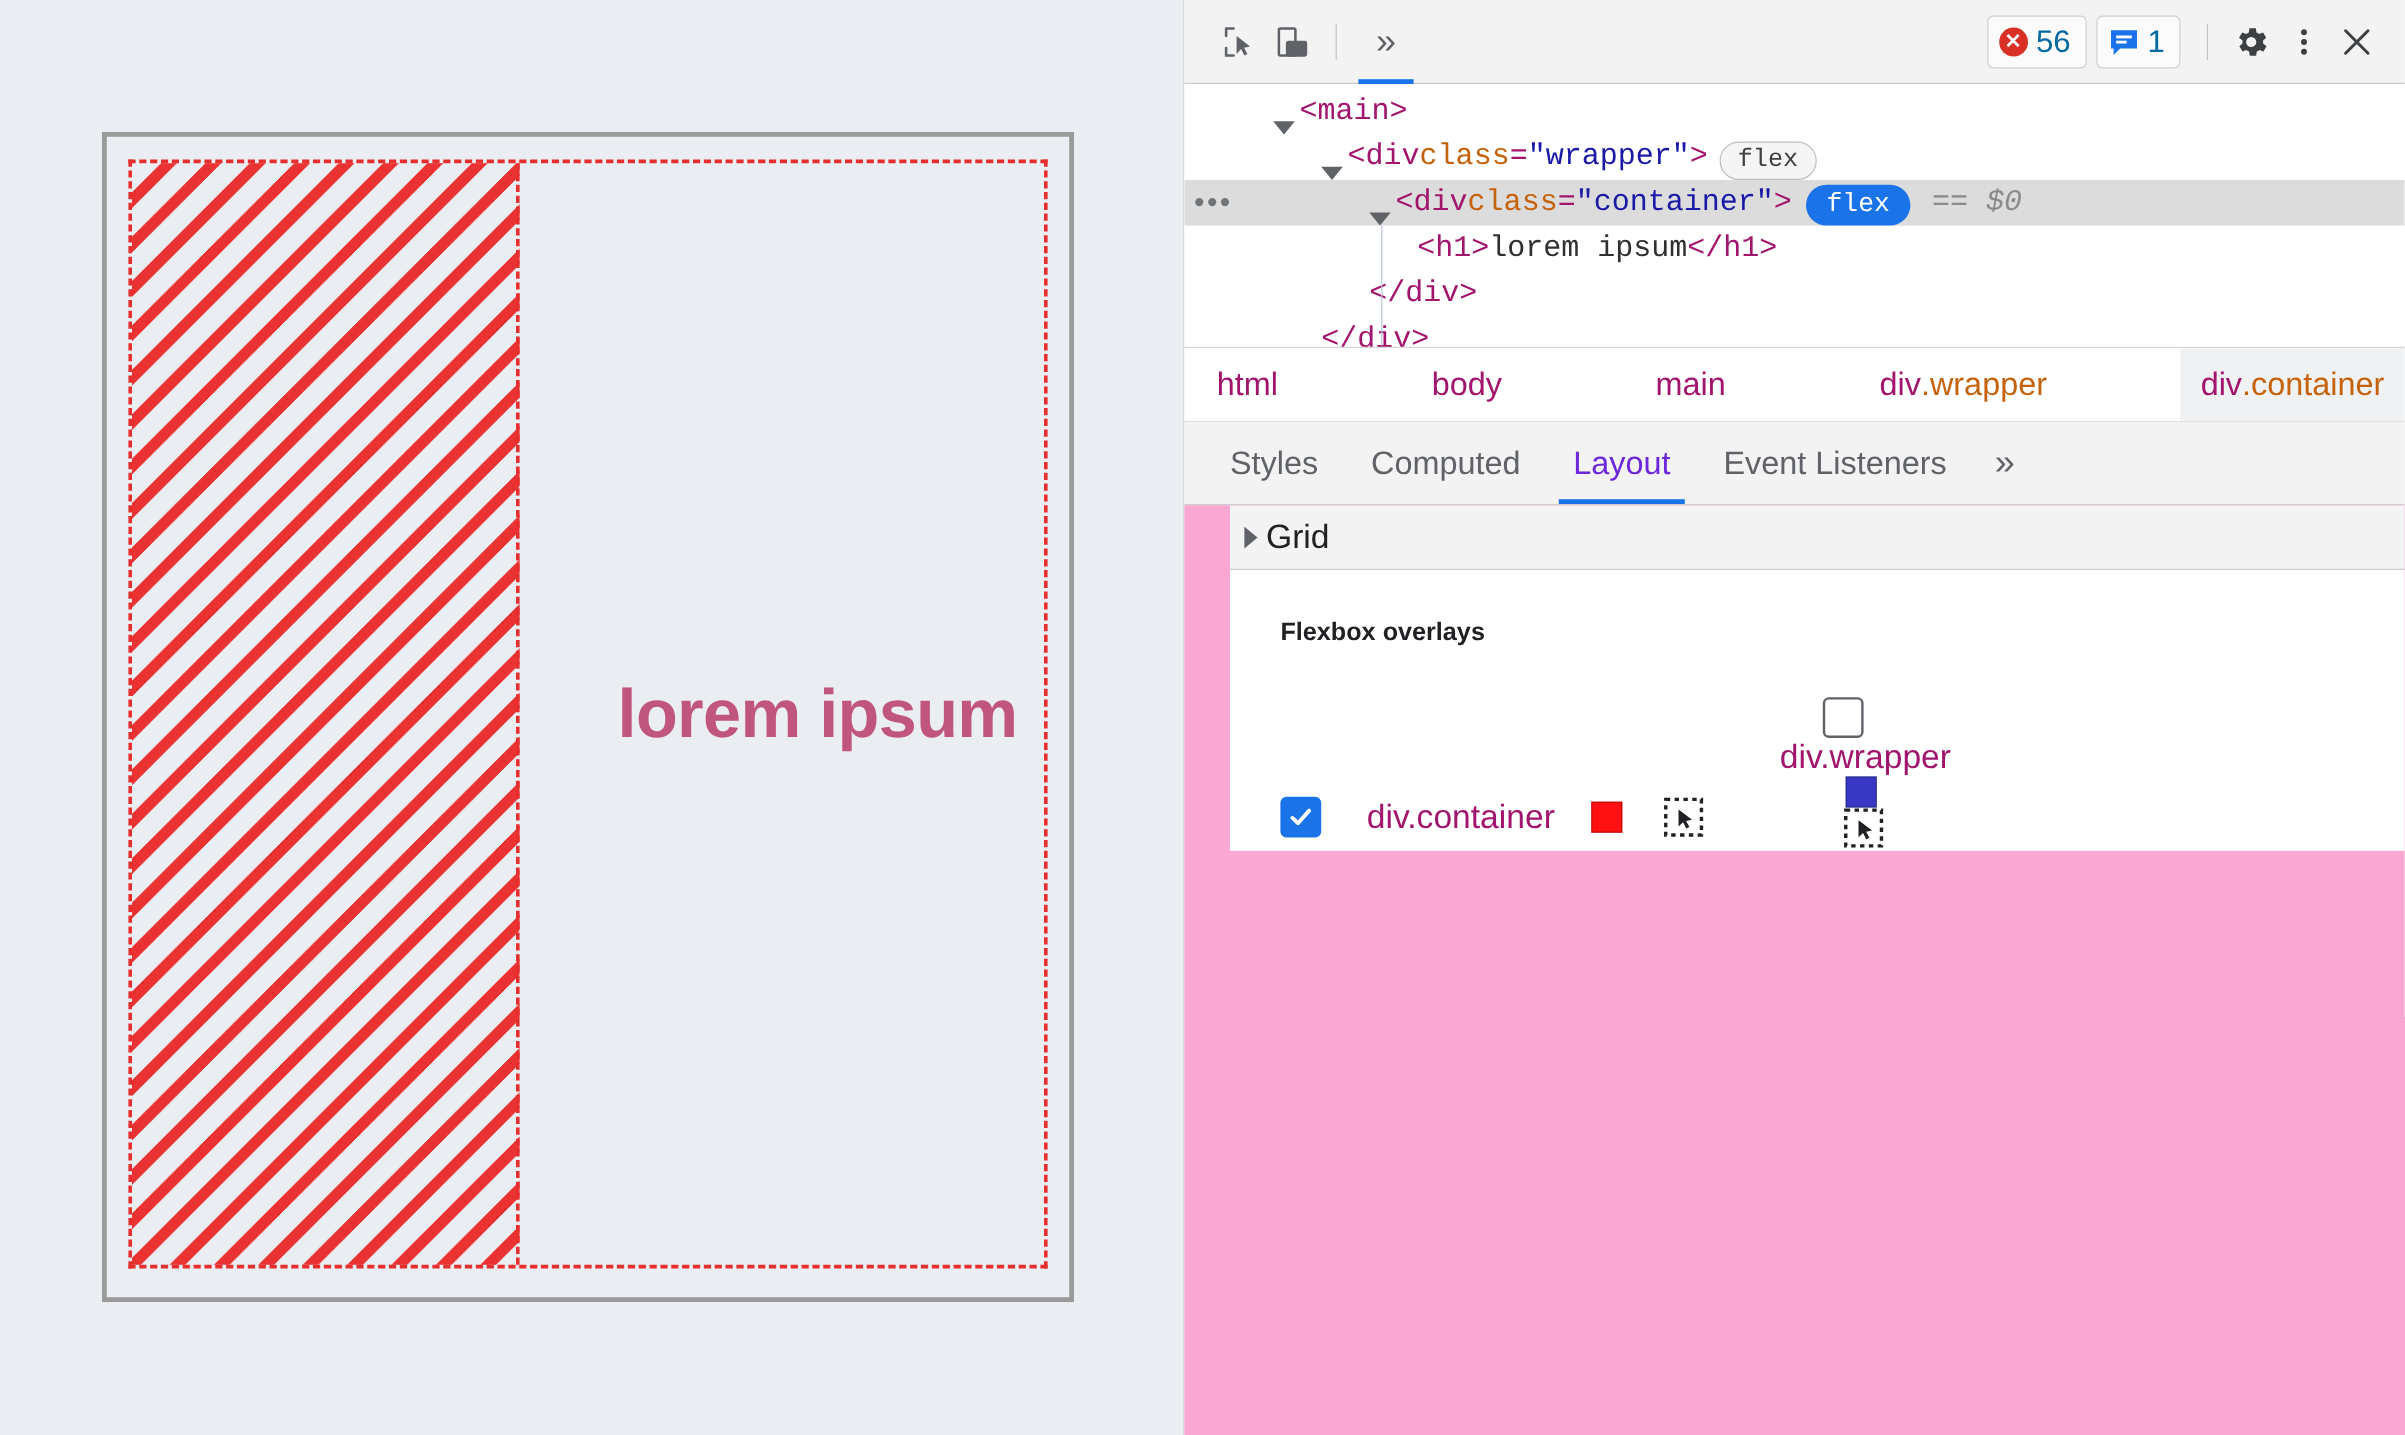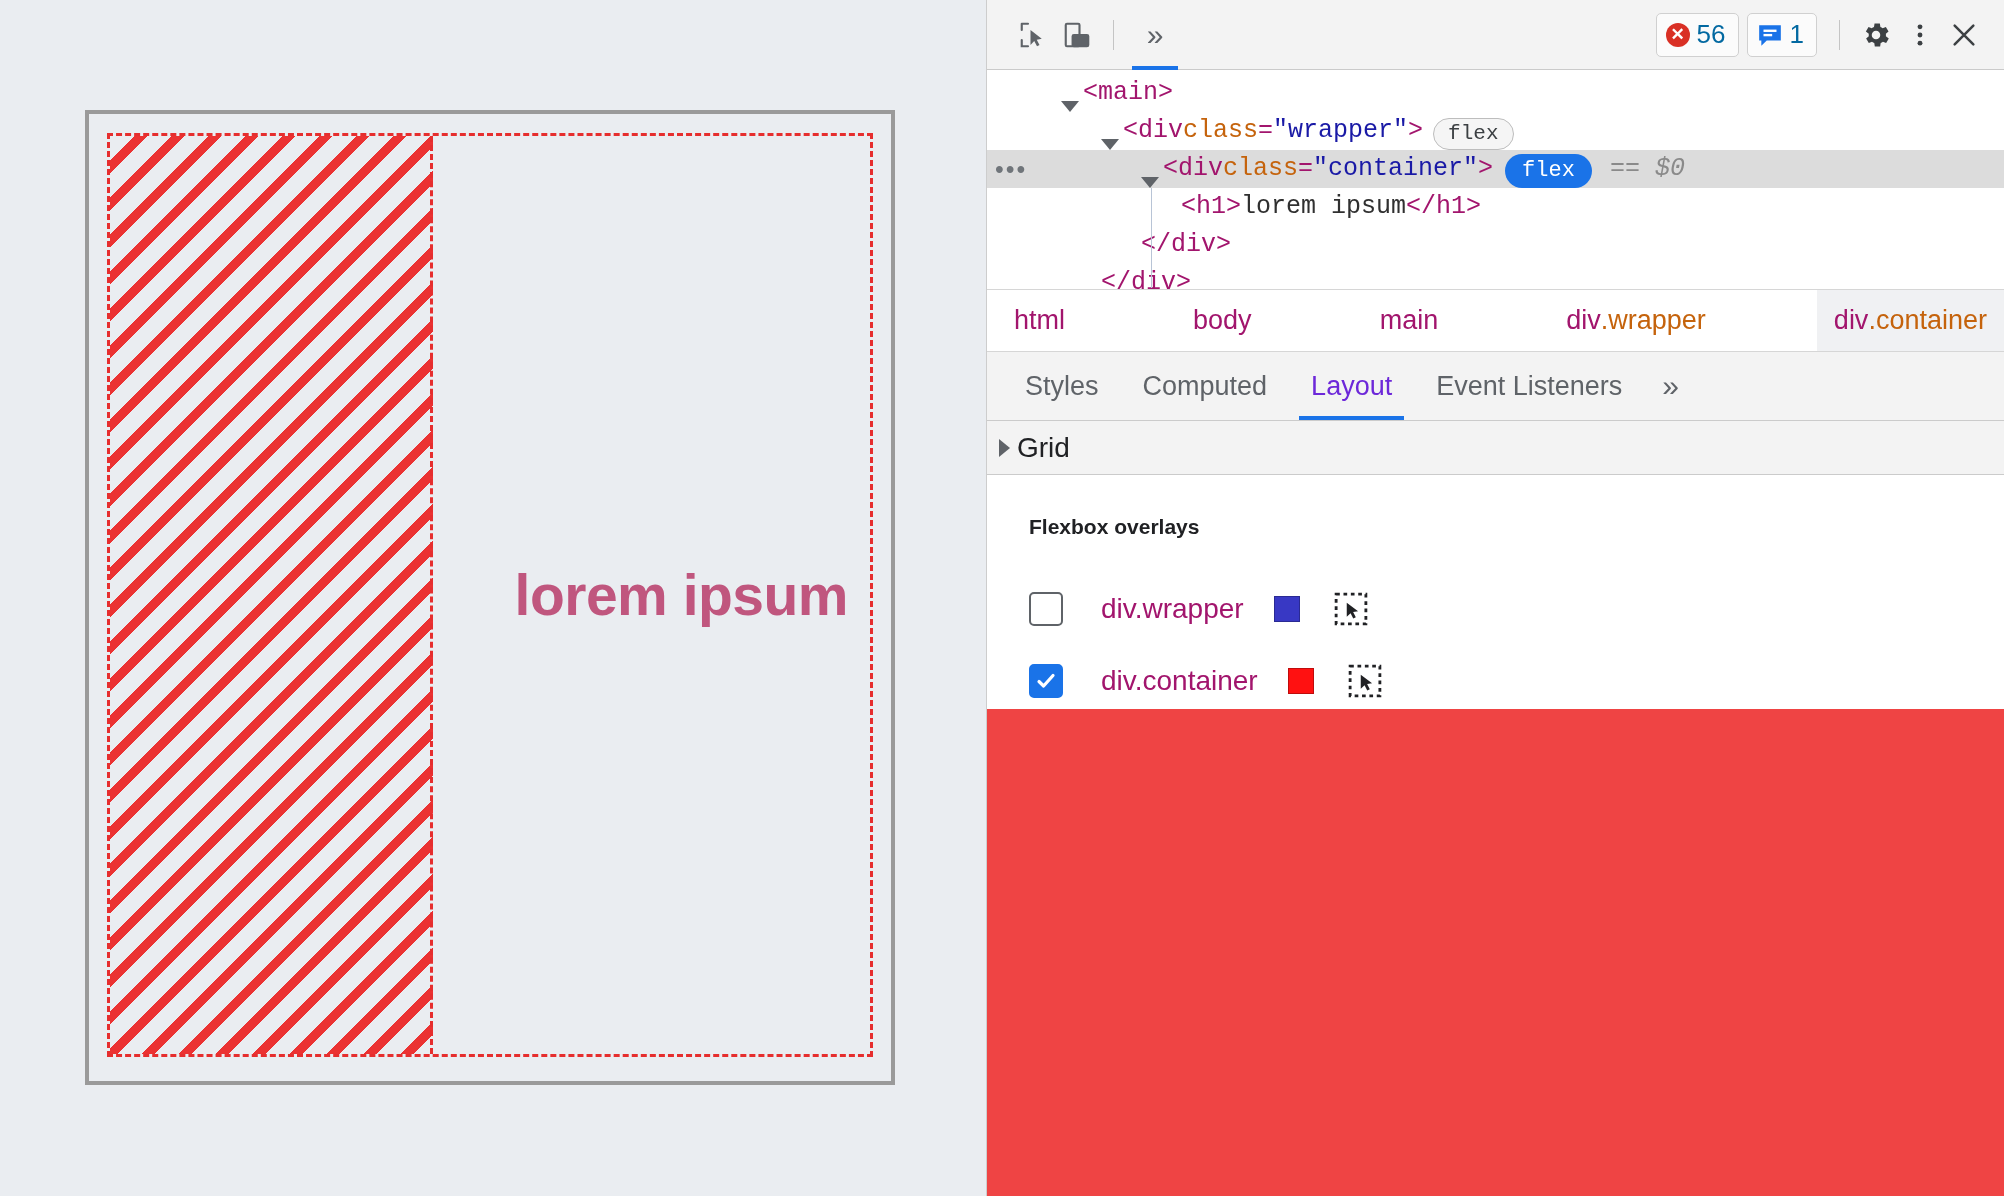--- a/index.html
+++ b/index.html
@@ -225,21 +225,21 @@
   .ptab.active { color: #6d28d9; }
   .ptab.active::after {
     content: "";
     position: absolute;
     left: 10px; right: 10px; bottom: 0;
     height: 4px; background: #1a73e8;
   }
   .ptab-more { font-size: 30px; color: #5f6368; padding: 0 18px; cursor: pointer; }
 
   
-  .sections { flex: 1; background: #ef4444; overflow: hidden; }
+  .sections { flex: 1; background: #f9a8d4; overflow: hidden; padding-left: 38px; }
   .section-head {
     height: 54px;
     display: flex; align-items: center;
     background: #f3f3f3;
     border-bottom: 1px solid #cbcbcb;
     padding-left: 12px;
     font-size: 28px;
     color: #202124;
     cursor: pointer;
   }
@@ -275,21 +275,21 @@
     border: 1px solid rgba(0,0,0,0.25);
     cursor: pointer;
     flex: 0 0 26px;
   }
   .pick-icon {
     width: 34px; height: 34px;
     margin-left: 34px;
     cursor: pointer;
     display:flex;align-items:center;justify-content:center;
   }
-  .ovl-row.r1 { margin-bottom: 16px; }
+  .ovl-row.r1 { margin-bottom: 16px; flex-direction: column; }
 </style>
 </head>
 <body>
 
 <div class="screen">
 
   <div class="viewport">
     <div class="page-main">
       <div class="wrapper-box">
         <div class="container-box">

